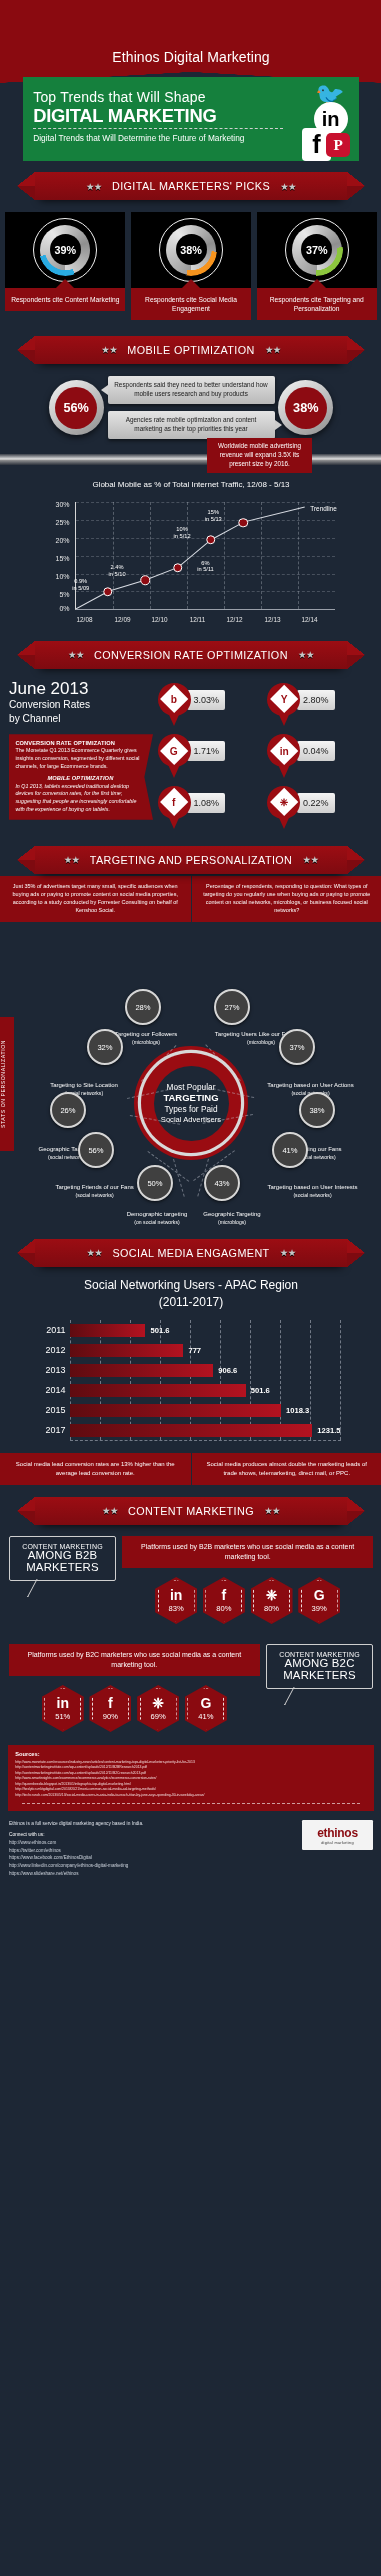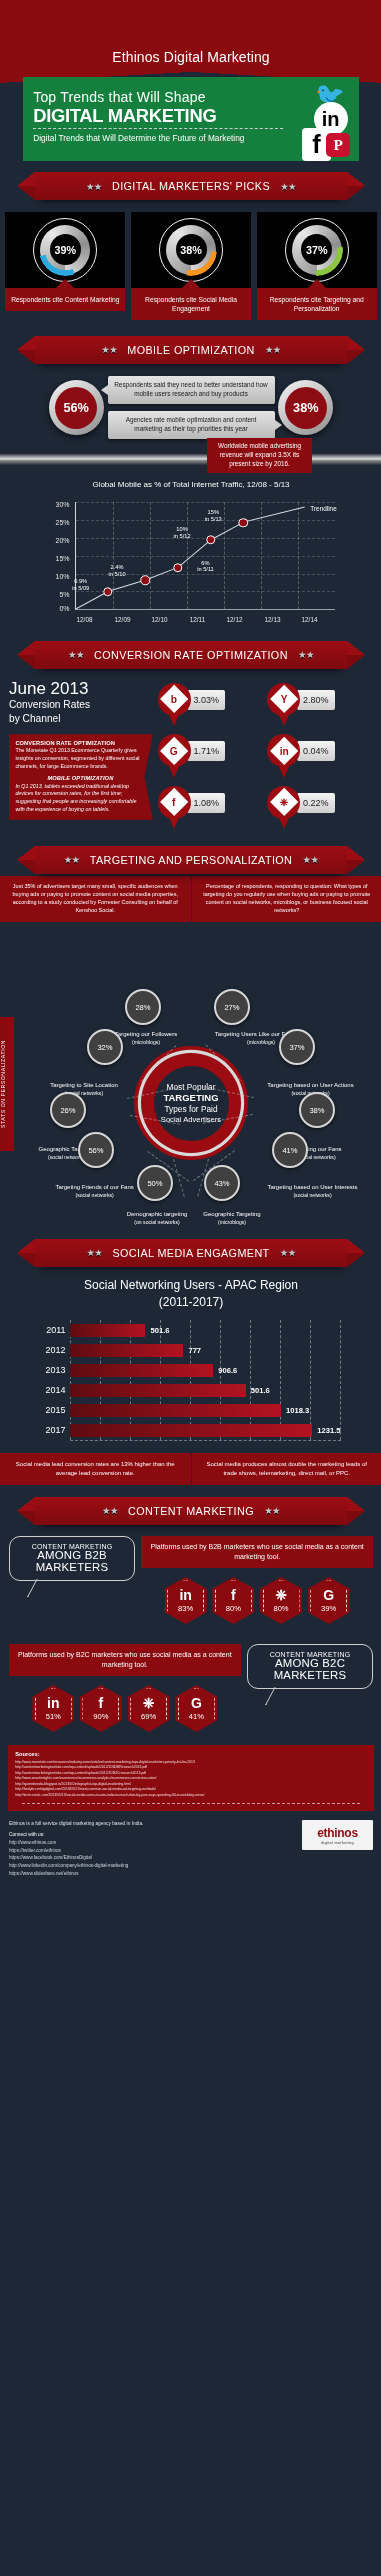--- a/index.html
+++ b/index.html
@@ -186,21 +186,21 @@
   .bcrow .bar { height:13.4px; background: linear-gradient(to right,#5f0b10,#b31220); position:relative; z-index:2;}
   .bcrow .val { font-size:7.6px; font-weight:700; margin-left:5.1px; position:relative; z-index:2;}
   .bc-base { border-top:0.6px dashed rgba(220,225,235,.45); margin-left:28px; }
 
   .twoblocks { display:flex; margin-top:11.4px; }
   .twoblocks .blk { flex:1; background:#8a0a10; font-size:6px; line-height:1.45; text-align:center; padding:7px 7.6px 8.3px;}
   .twoblocks .blk.first { border-right:1.3px solid #1d2735; }
 
   
   .cm-row { display:flex; gap:6.4px; padding:9px 9px 0; align-items:flex-start; }
-  .speech { width:126px; border:1.3px solid #cfcfcf; border-radius:11px; padding:5.7px 5.1px 6.4px; position:relative; }
+  .speech { width:107px; border:1.3px solid #cfcfcf; border-radius:2px; padding:5.7px 5.1px 6.4px; position:relative; }
   .speech .t1 { font-size:7px; text-align:center; letter-spacing:0.2px;}
   .speech .t2 { font-size:11.4px; text-align:center; line-height:1.05; letter-spacing:0.2px;}
   .speech:after { content:""; position:absolute; left:21.6px; bottom:-16.5px; width:0; height:0;
                   border-left:1.3px solid #cfcfcf; border-bottom:1.3px solid #cfcfcf;
                   transform: skewX(-28deg); height:16.5px; }
   .cm-right { flex:1; }
   .cm-banner { background:#8a0a10; font-size:7px; line-height:1.4; text-align:center; padding:5.7px 6.4px 6.4px; }
   .hexrow { display:flex; gap:5.7px; justify-content:center; margin-top:9px; }
   .hex { width:42px; height:47px; background:#8a0a10; position:relative;
          clip-path: polygon(50% 0%, 100% 25%, 100% 75%, 50% 100%, 0% 75%, 0% 25%);

